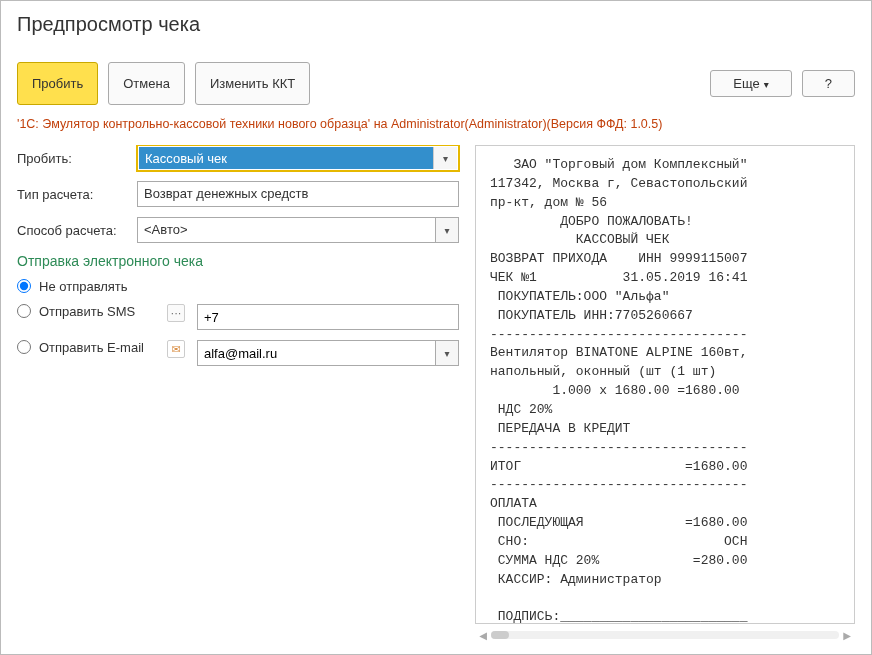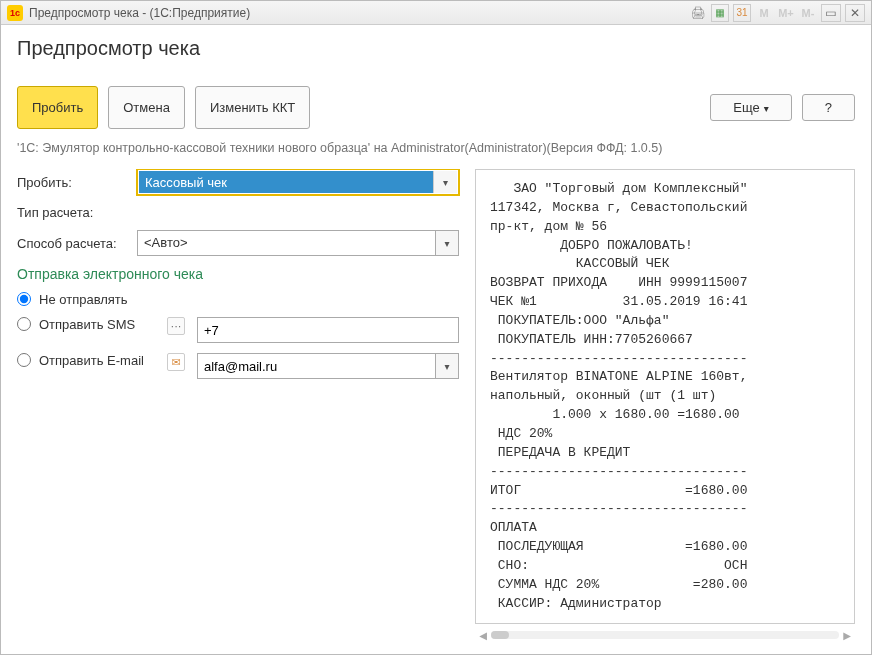--- a/index.html
+++ b/index.html
@@ -94,21 +94,21 @@
     }
     .btn-primary {
       background: #ffe04d;
       border-color: #c9a800;
       font-weight: 500;
     }
     .toolbar-spacer { flex: 1; }
     .btn-sm { padding: 5px 22px; }
     .btn .caret { margin-left: 4px; font-size: 10px; }
     .info-line {
-      color: #737373;
+      color: #c2410c;
       font-size: 12.5px;
       margin-bottom: 14px;
     }
     .body-grid {
       display: flex;
       gap: 16px;
       flex: 1;
       overflow: hidden;
     }
     .left-col {
@@ -233,34 +233,20 @@
       height: 8px;
       background: #ccc;
       border-radius: 4px;
     }
   </style>
 </head>
 <body>
 
 <div class="window">
 
-  <div class="titlebar">
-    <span class="title-icon">1c</span>
-    <span class="titlebar-text">Предпросмотр чека - (1С:Предприятие)</span>
-    <div class="titlebar-actions">
-      <span class="tb-icon">🖨</span>
-      <span class="tb-icon green">▦</span>
-      <span class="tb-icon orange">31</span>
-      <span class="tb-icon m">M</span>
-      <span class="tb-icon m">M+</span>
-      <span class="tb-icon m">M-</span>
-      <span class="tb-icon winctl">▭</span>
-      <span class="tb-icon winctl">✕</span>
-    </div>
-  </div>
 
   <div class="content">
     <h1>Предпросмотр чека</h1>
 
     <div class="toolbar">
       <button class="btn btn-primary">Пробить</button>
       <button class="btn">Отмена</button>
       <button class="btn">Изменить ККТ</button>
       <div class="toolbar-spacer"></div>
       <button class="btn btn-sm"><span>Еще</span><span class="caret">▾</span></button>
@@ -276,20 +262,23 @@
         <div class="form-row">
           <span class="form-label">Пробить:</span>
           <div class="field-wrap field-outer-selected" style="border:1px solid #e6b800; padding:1px;">
             <div class="field selected-inner" style="border:none; height:22px;">Кассовый чек</div>
             <div class="dd-btn" style="height:22px; border:none; border-left:1px solid #ccc;">▾</div>
           </div>
         </div>
 
         <div class="form-row">
           <span class="form-label">Тип расчета:</span>
+          <div class="field-wrap">
+            <div class="field" style="border-right:1px solid #aaa;">Возврат денежных средств</div>
+          </div>
         </div>
 
         <div class="form-row">
           <span class="form-label">Способ расчета:</span>
           <div class="field-wrap">
             <div class="field">&lt;Авто&gt;</div>
             <div class="dd-btn">▾</div>
           </div>
         </div>
 

